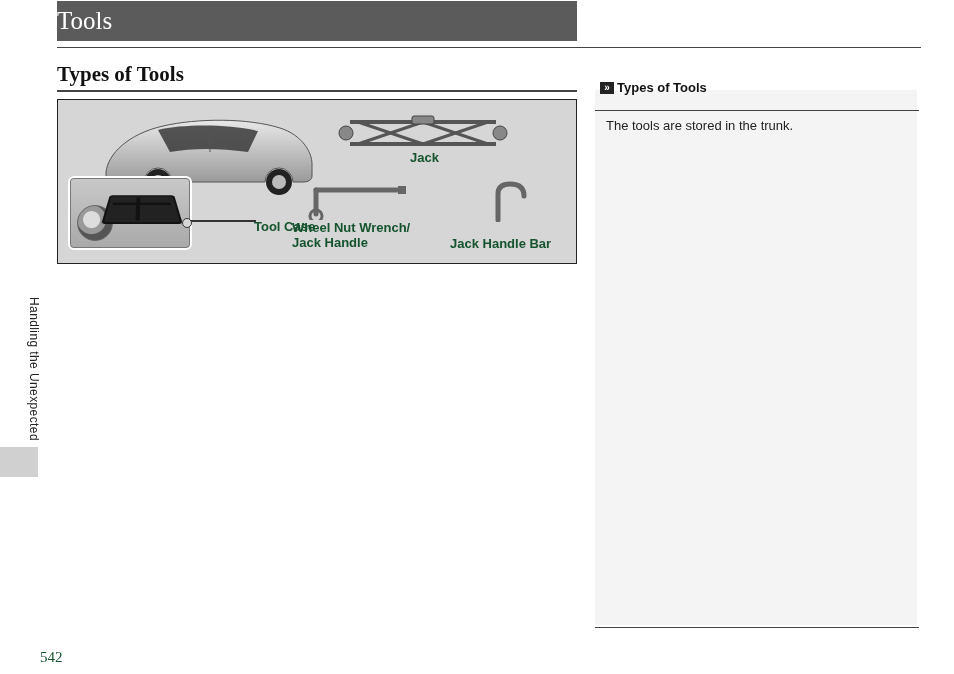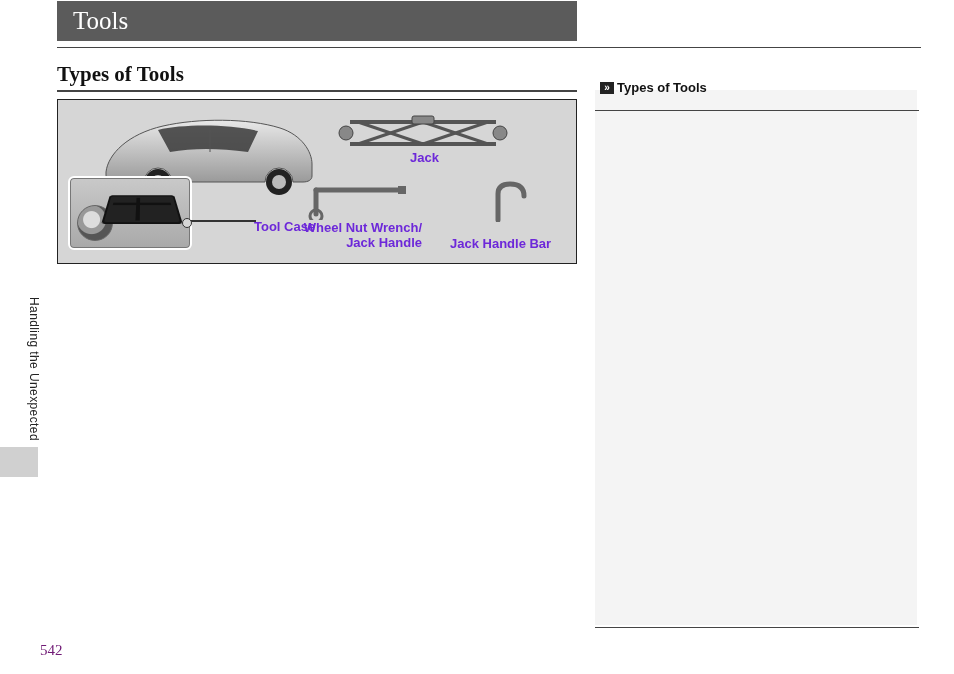--- a/index.html
+++ b/index.html
@@ -1,48 +1,48 @@
 <!DOCTYPE html>
 <html><head>
 <meta charset="utf-8">
 <style>
   html,body{margin:0;padding:0;width:954px;height:674px;background:#fff;font-family:Georgia,"Times New Roman",serif;color:#111;overflow:hidden}
   .page{position:relative;width:954px;height:674px}
   .rule-top{position:absolute;left:57px;top:47px;height:0;border-top:1px solid #444;width:864px}
-  .chapter{position:absolute;left:57px;top:1px;width:520px;height:40px;background:#5b5b5b;color:#fff;font-size:25px;font-family:Georgia,serif;display:flex;align-items:center;padding-left:16px;box-sizing:border-box}
+  .chapter{position:absolute;left:57px;top:1px;width:520px;height:40px;background:#5b5b5b;color:#fff;font-size:25px;font-family:Georgia,serif;display:flex;align-items:center;box-sizing:border-box}
   .heading{position:absolute;left:57px;top:62px;font:700 21px Georgia,serif;color:#111}
   .heading-rule{position:absolute;left:57px;top:90px;width:520px;border-top:2px solid #444;height:0}
   .figure{position:absolute;left:57px;top:99px;width:520px;height:165px;background:#d6d6d6;border:1px solid #222;box-sizing:border-box}
   .car{position:absolute;left:40px;top:4px;width:220px;height:95px}
   .car svg{width:100%;height:100%}
   .trunk-callout{position:absolute;left:10px;top:76px;width:160px;height:80px;}
   .trunk-box{position:absolute;left:0;top:0;width:120px;height:70px;border:2px solid #fff;border-radius:6px;background:linear-gradient(#c9c9c9,#a9a9a9);box-shadow:0 0 0 1px #777 inset}
   .spare{position:absolute;left:7px;bottom:7px;width:34px;height:34px;border-radius:50%;background:radial-gradient(circle at 40% 40%,#ddd 0 8px,#999 9px 14px,#555 15px 17px);border:1px solid #666}
   .toolcase{position:absolute;left:36px;top:10px;width:72px;height:40px;background:#222;border-radius:4px;transform:perspective(120px) rotateX(45deg);box-shadow:inset 0 0 0 2px #111}
   .toolcase:before,.toolcase:after{content:"";position:absolute;background:#111}
   .toolcase:before{left:6px;right:6px;top:12px;height:4px}
   .toolcase:after{left:30px;top:4px;width:4px;bottom:4px}
   .callout-line{position:absolute;left:118px;top:44px;width:70px;height:0;border-top:2px solid #333}
   .callout-line:before{content:"";position:absolute;left:-4px;top:-4px;width:8px;height:8px;border:1px solid #333;border-radius:50%;background:#d6d6d6}
-  .lbl{position:absolute;font:700 13px Arial,Helvetica,sans-serif;color:#6d28d9;text-align:right;white-space:pre-line}
+  .lbl{position:absolute;font:700 13px Arial,Helvetica,sans-serif;color:#14532d;text-align:left;white-space:pre-line}
   .jack{position:absolute;left:280px;top:14px;width:170px;height:38px}
   .jack svg{width:100%;height:100%}
   .wrench{position:absolute;left:240px;top:80px;width:110px;height:40px}
   .wrench svg{width:100%;height:100%}
   .jhbar{position:absolute;left:400px;top:80px;width:85px;height:42px}
   .jhbar svg{width:100%;height:100%}
   .sidecol{position:absolute;left:595px;top:90px;width:322px;height:535px;background:#f4f4f4}
   .side-head{position:absolute;left:600px;top:80px;font:600 13px Arial,Helvetica,sans-serif;color:#111}
   .side-head-mark{display:inline-block;width:14px;height:12px;background:#222;color:#fff;font-size:10px;line-height:12px;text-align:center;margin-right:3px;vertical-align:1px}
   .side-head-rule{position:absolute;left:595px;top:110px;width:324px;border-top:1px solid #444;height:0}
   .side-body{position:absolute;left:606px;top:118px;font:400 13px Arial,Helvetica,sans-serif;color:#222}
   .side-bottom-rule{position:absolute;left:595px;top:627px;width:324px;border-top:1px solid #444;height:0}
   .vtab{position:absolute;left:27px;top:297px;writing-mode:vertical-rl;font:400 12px Arial,Helvetica,sans-serif;color:#222;letter-spacing:.4px}
   .vtab-block{position:absolute;left:0;top:447px;width:38px;height:30px;background:#d0d0d0}
-  .pagenum{position:absolute;left:40px;bottom:15px;font:400 15px Georgia,serif;color:#701a75}
+  .pagenum{position:absolute;left:40px;bottom:8px;font:400 15px Georgia,serif;color:#14532d}
 </style>
 </head>
 <body>
 
 <div class="page">
 
   <div class="chapter">
     <span>Tools</span>
   </div>
   <div class="rule-top"></div>
@@ -111,19 +111,20 @@
       </svg>
     </div>
     <div class="lbl" style="left:392px;top:136px">Jack Handle Bar</div>
   </div>
 
   <div class="sidecol"></div>
   <div class="side-head">
     <span class="side-head-mark">»</span><span>Types of Tools</span>
   </div>
   <div class="side-head-rule"></div>
+  <div class="side-body">The tools are stored in the trunk.</div>
   <div class="side-bottom-rule"></div>
 
   <div class="vtab">Handling the Unexpected</div>
   <div class="vtab-block"></div>
 
   <div class="pagenum">542</div>
 </div>
 
 </body></html>

